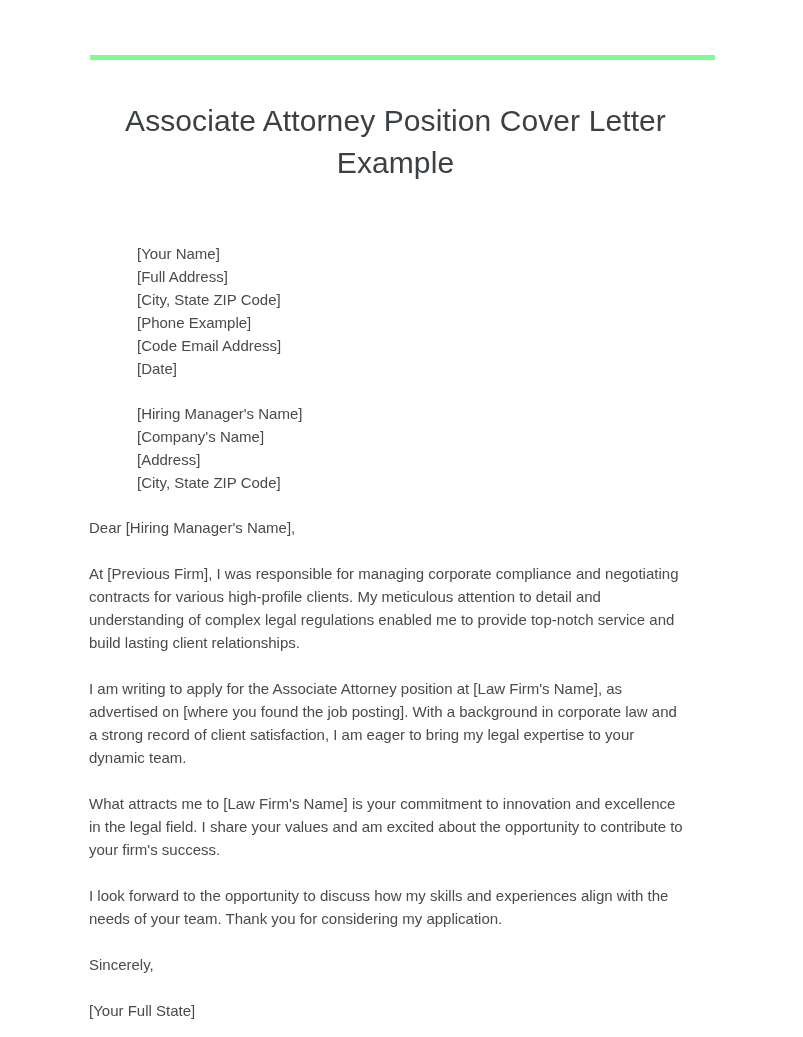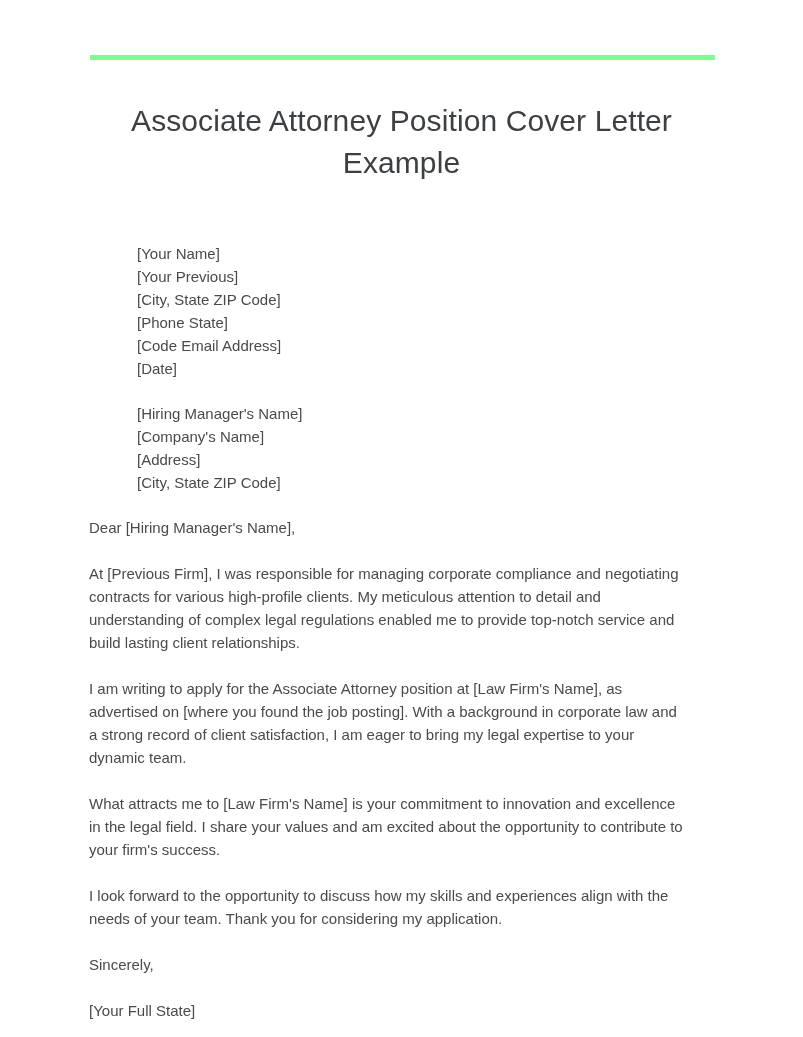--- a/index.html
+++ b/index.html
@@ -30,21 +30,21 @@
     left: 90px;
     top: 55px;
     width: 625px;
     height: 5px;
     background: #7cfc92;
   }
 
   
   .doc-title {
     position: absolute;
-    left: 121px;
+    left: 115px;
     top: 100px;
     width: 561px;
     margin: 0;
     text-align: center;
     font-size: 30px;
     font-weight: 400;
     line-height: 42px;
     color: #3c4043;
     letter-spacing: 0.1px;
   }
@@ -84,23 +84,23 @@
 <div class="page" style="background: rgb(255, 255, 255);">
 
   <div class="accent-bar" style="background: rgb(124, 252, 146);"></div>
 
   <h1 class="doc-title" style="color: rgb(60, 64, 67);">Associate Attorney Position Cover Letter Example</h1>
 
   <div class="letter" style="color: rgb(74, 74, 74);">
 
     <div class="block">
       <span class="addr-line">[Your Name]</span>
-      <span class="addr-line">[Your Previous]</span>
+      <span class="addr-line">[Full Address]</span>
       <span class="addr-line">[City, State ZIP Code]</span>
-      <span class="addr-line">[Phone State]</span>
+      <span class="addr-line">[Phone Example]</span>
       <span class="addr-line">[Code Email Address]</span>
       <span class="addr-line">[Date]</span>
     </div>
 
     <div class="block">
       <span class="addr-line">[Hiring Manager's Name]</span>
       <span class="addr-line">[Company's Name]</span>
       <span class="addr-line">[Address]</span>
       <span class="addr-line">[City, State ZIP Code]</span>
     </div>

